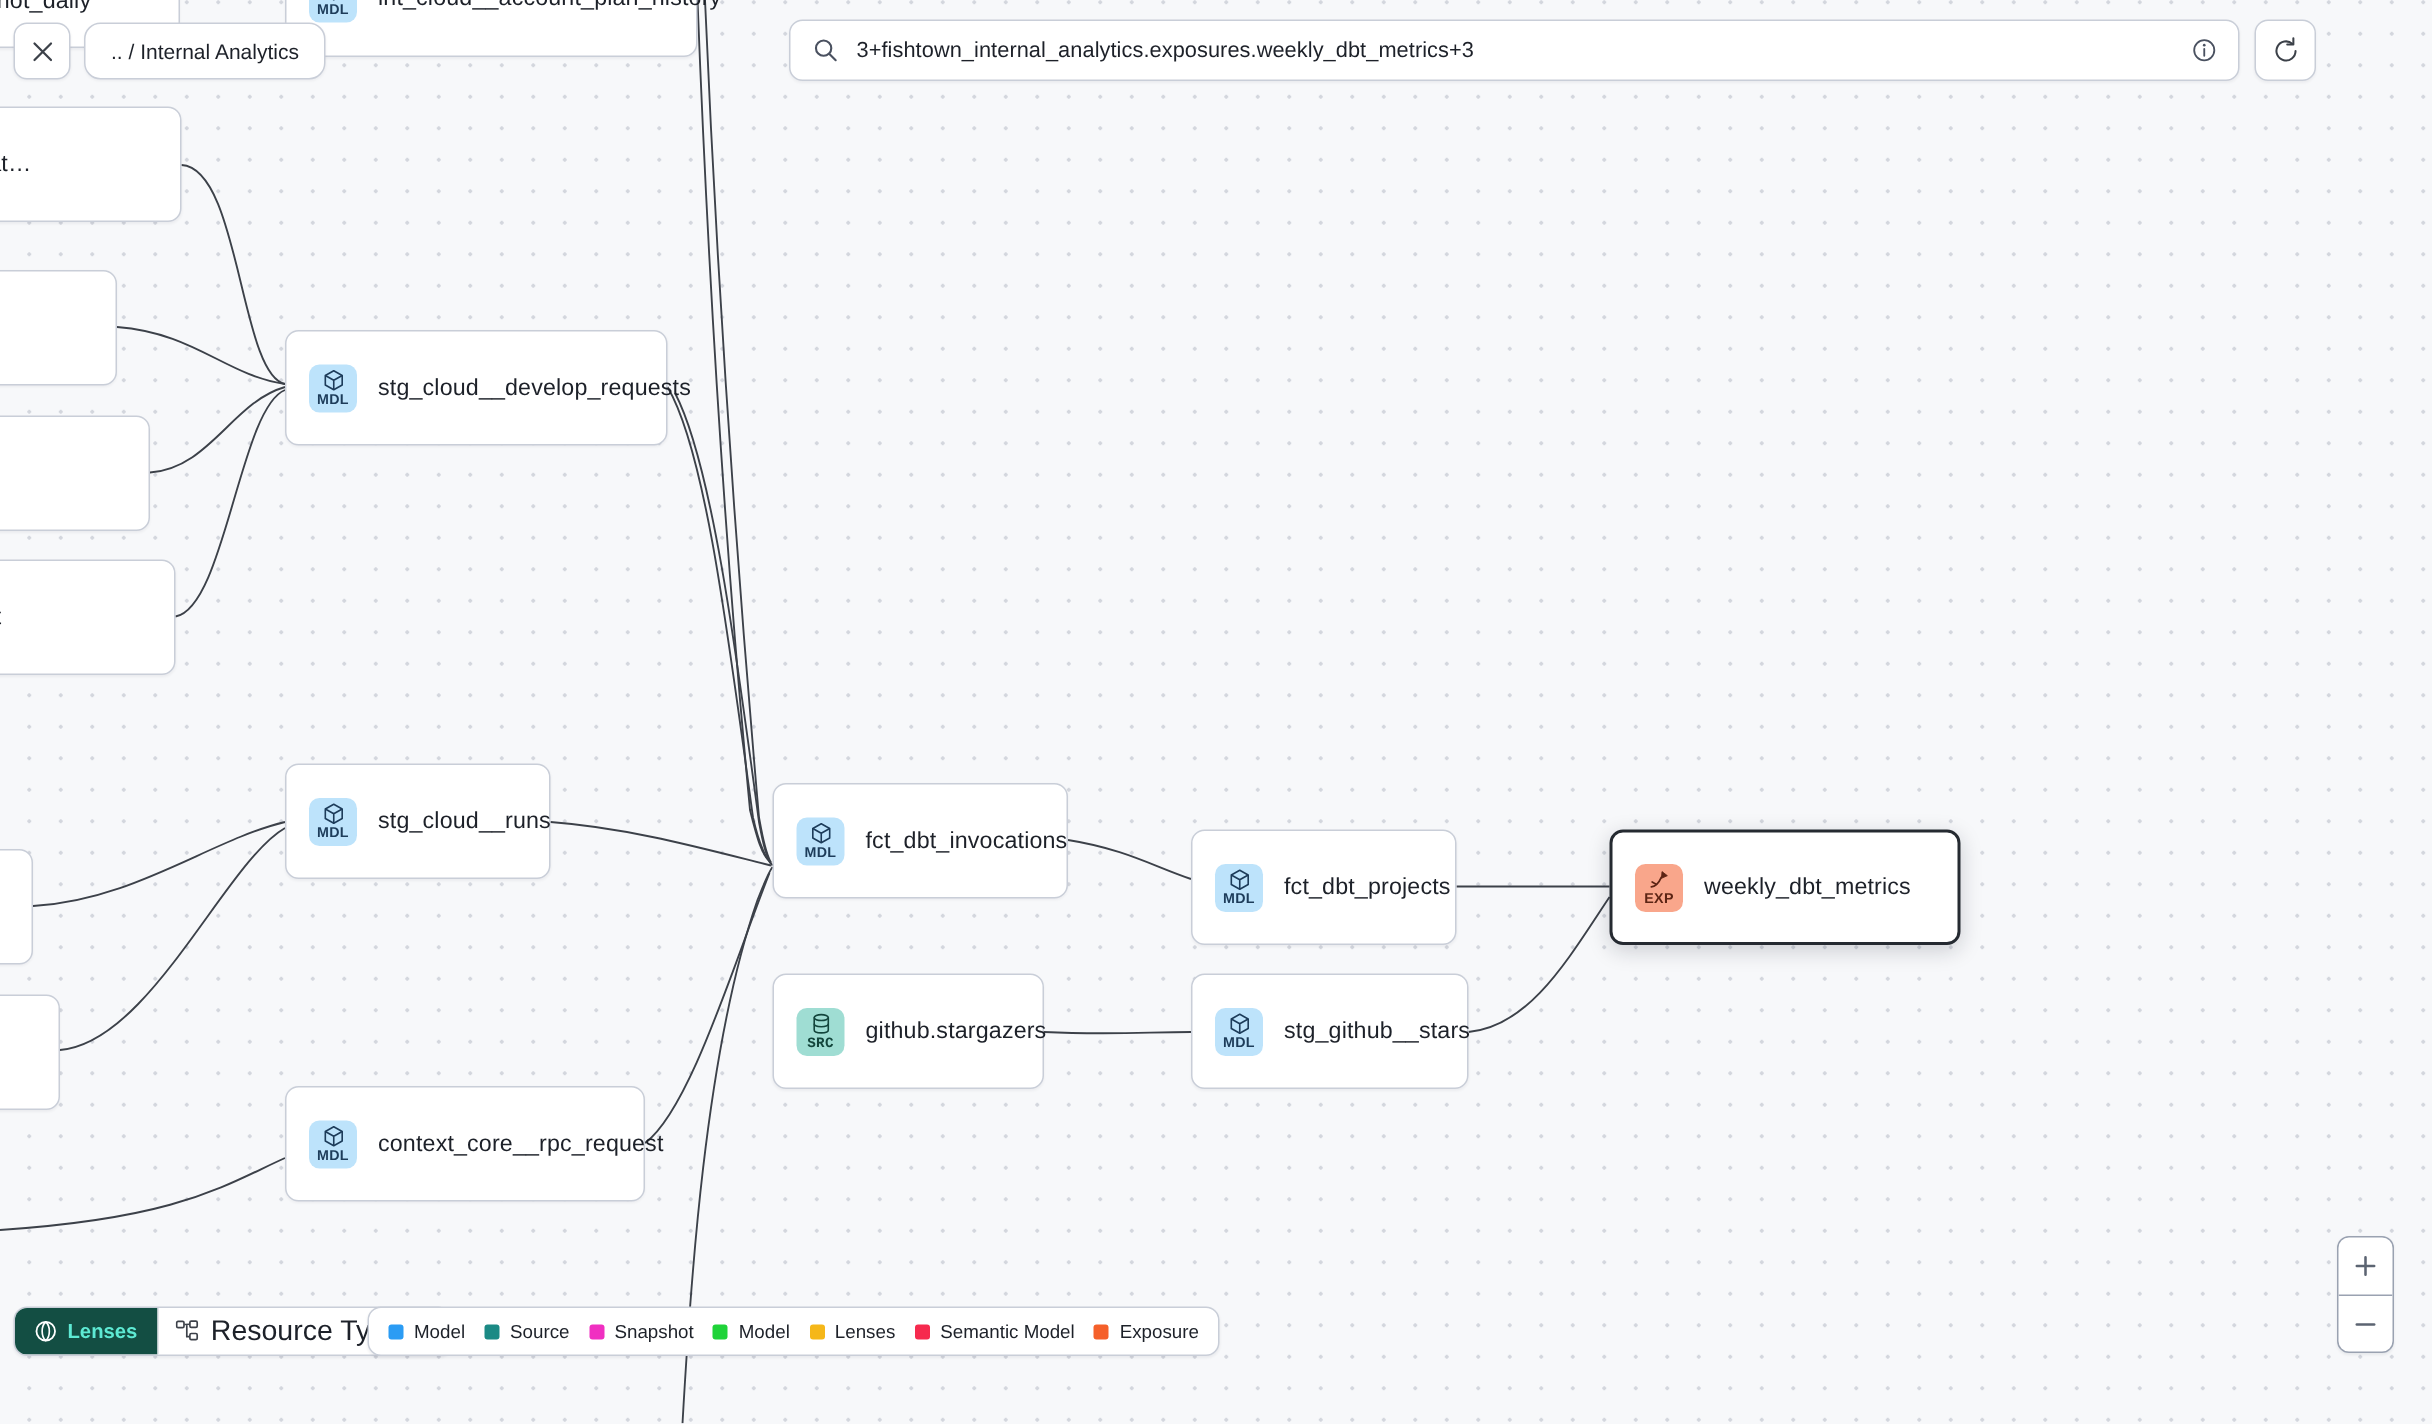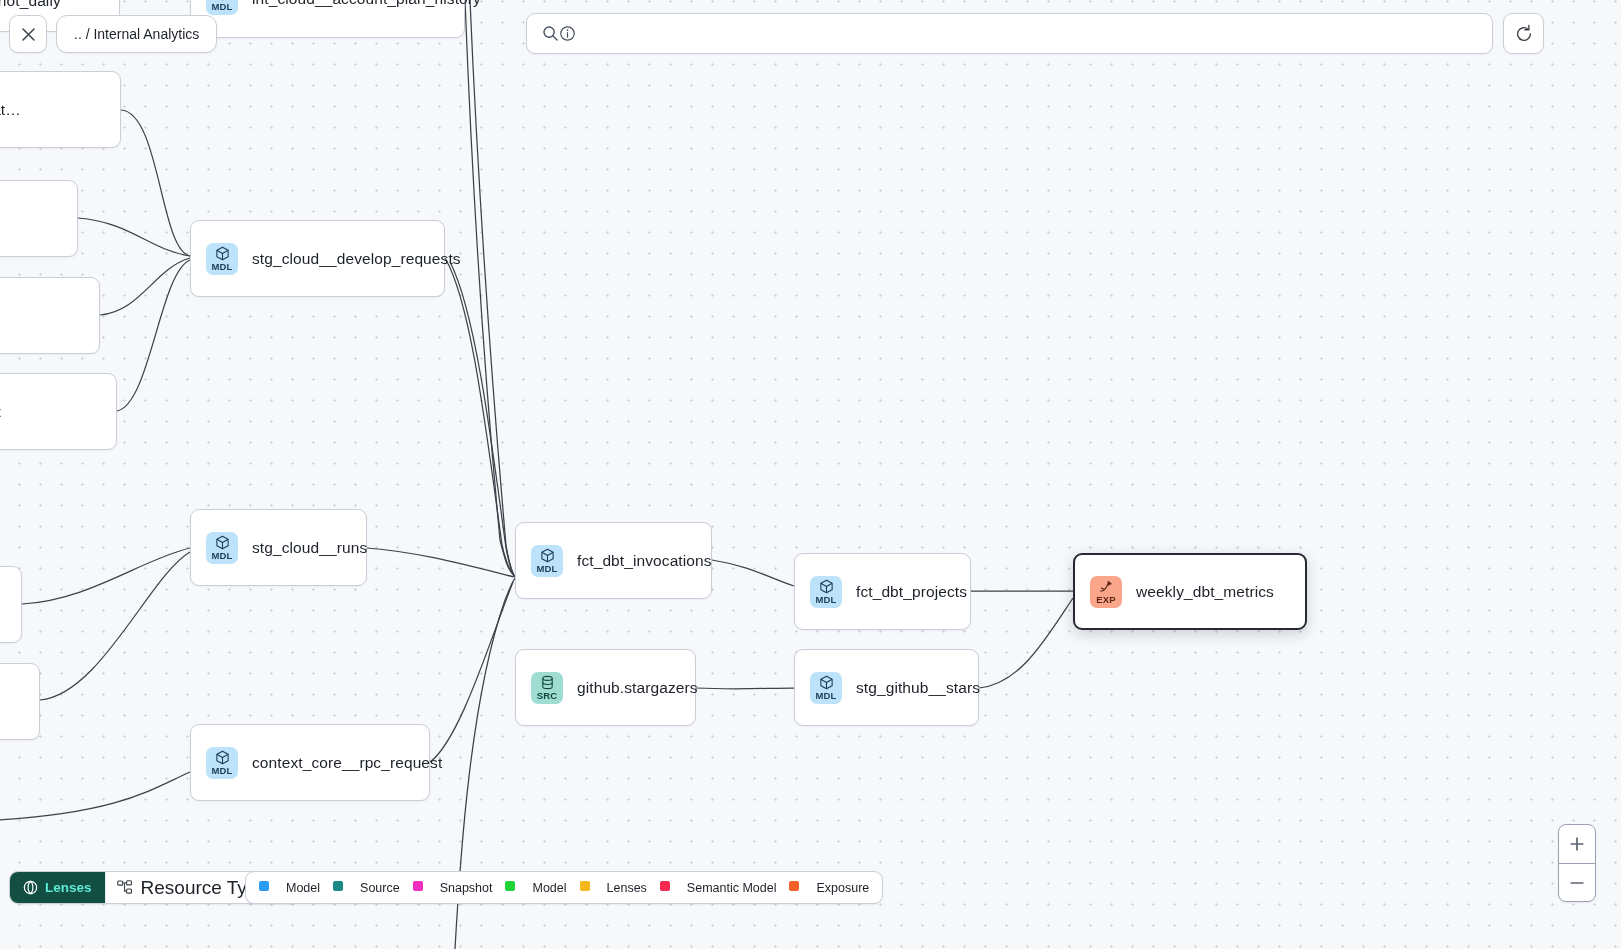--- a/index.html
+++ b/index.html
@@ -65,21 +65,21 @@
   .badge svg { display:block; }
   .badge-text {
     font-size: 9.5px;
     font-weight: 600;
     letter-spacing: .2px;
     line-height: 1;
     margin-top: 1px;
   }
   .badge.mdl { background: #bde3fb; }
   .badge.mdl .badge-text, .badge.mdl svg { color: #1d3c5a; stroke: #1d3c5a; }
-  .badge.src { background: #9fddd3; }
+  .badge.src { background: #9fddd3; font-family: Liberation Mono, monospace; }
   .badge.src .badge-text, .badge.src svg { color: #13453c; stroke: #13453c; }
   .badge.exp { background: #f9a68b; }
   .badge.exp .badge-text, .badge.exp svg { color: #5c2414; stroke: #5c2414; }
 
   
   .close-btn {
     position: absolute; left: 9px; top: 15px;
     width: 38px; height: 38px;
     background: #fff;
     border: 1px solid #c9ced8;
@@ -167,21 +167,21 @@
     position: absolute; left: 245px; top: 871px;
     height: 33px;
     background: #fff;
     border: 1px solid #c9ced8;
     border-radius: 9px;
     display: flex; align-items: center;
     gap: 13px;
     padding: 0 13px;
     box-shadow: 0 1px 2px rgba(16,24,40,.06);
   }
-  .legend-item { display: flex; align-items: flex-start; gap: 17px; }
+  .legend-item { display: flex; align-items: center; gap: 7px; }
   .legend-swatch { width: 10px; height: 10px; border-radius: 2px; flex: 0 0 auto; }
   .legend-text { font-size: 12.5px; color: #1d2129; white-space: nowrap; }
 
   .zoom-ctl {
     position: absolute; left: 1558px; top: 824px;
     width: 38px;
     background: #fff;
     border: 1px solid #9aa2b1;
     border-radius: 8px;
     overflow: hidden;
@@ -340,20 +340,21 @@
 
   <div class="breadcrumb">
     <span>.. / Internal Analytics</span>
   </div>
 
   <div class="searchbar">
     <svg width="17" height="17" viewBox="0 0 18 18">
       <circle cx="7.5" cy="7.5" r="5.4" stroke="#4a5160" stroke-width="1.5" fill="none"></circle>
       <path d="M11.6 11.6 L16 16" stroke="#4a5160" stroke-width="1.5" stroke-linecap="round"></path>
     </svg>
+    <input class="search-input" type="text" value="3+fishtown_internal_analytics.exposures.weekly_dbt_metrics+3" style="">
     <svg width="17" height="17" viewBox="0 0 18 18">
       <circle cx="9" cy="9" r="7.1" stroke="#4a5160" stroke-width="1.3" fill="none"></circle>
       <circle cx="9" cy="5.4" r="0.95" fill="#4a5160"></circle>
       <path d="M9 8.1 L9 12.9" stroke="#4a5160" stroke-width="1.3" stroke-linecap="round"></path>
     </svg>
   </div>
 
   <div class="refresh-btn">
     <svg width="20" height="20" viewBox="0 0 22 22">
       <path d="M18 11 A7 7 0 1 1 15.6 5.7" stroke="#3c4149" stroke-width="1.5" fill="none" stroke-linecap="round"></path>

